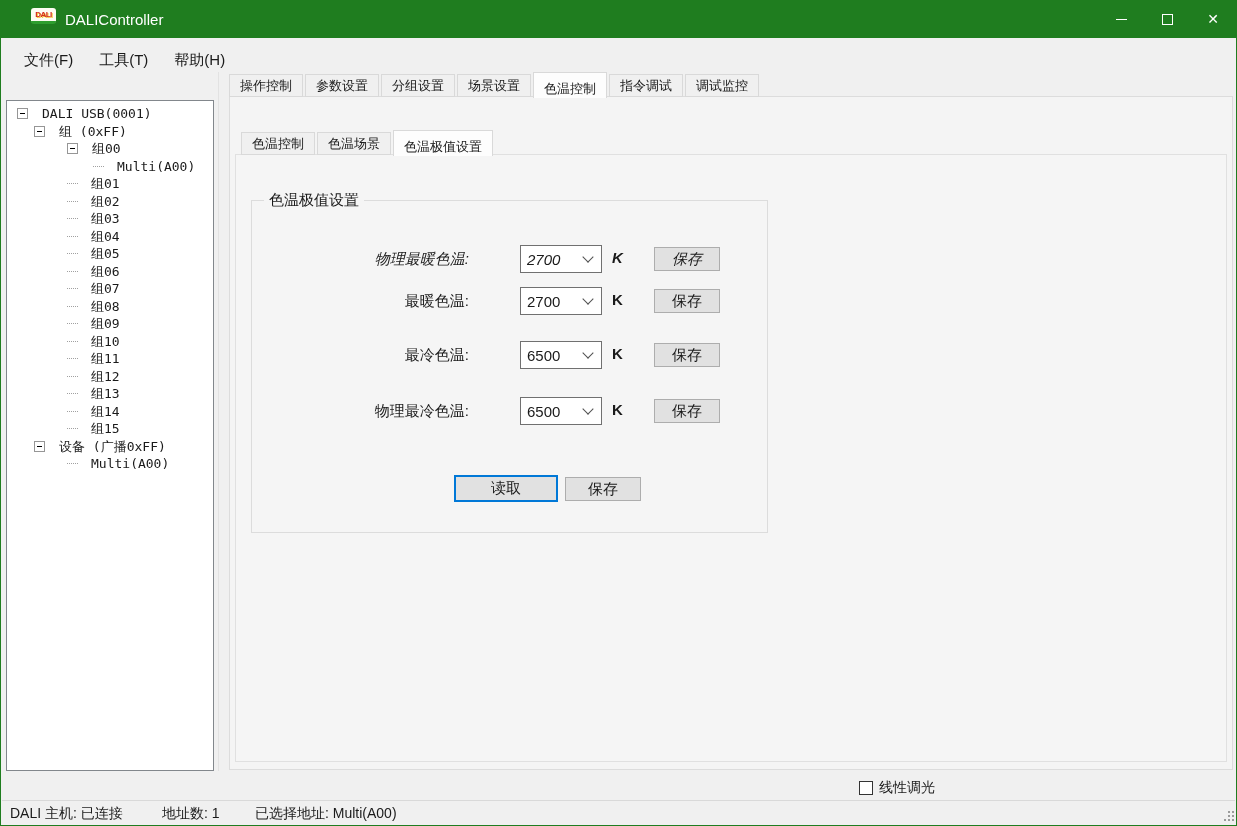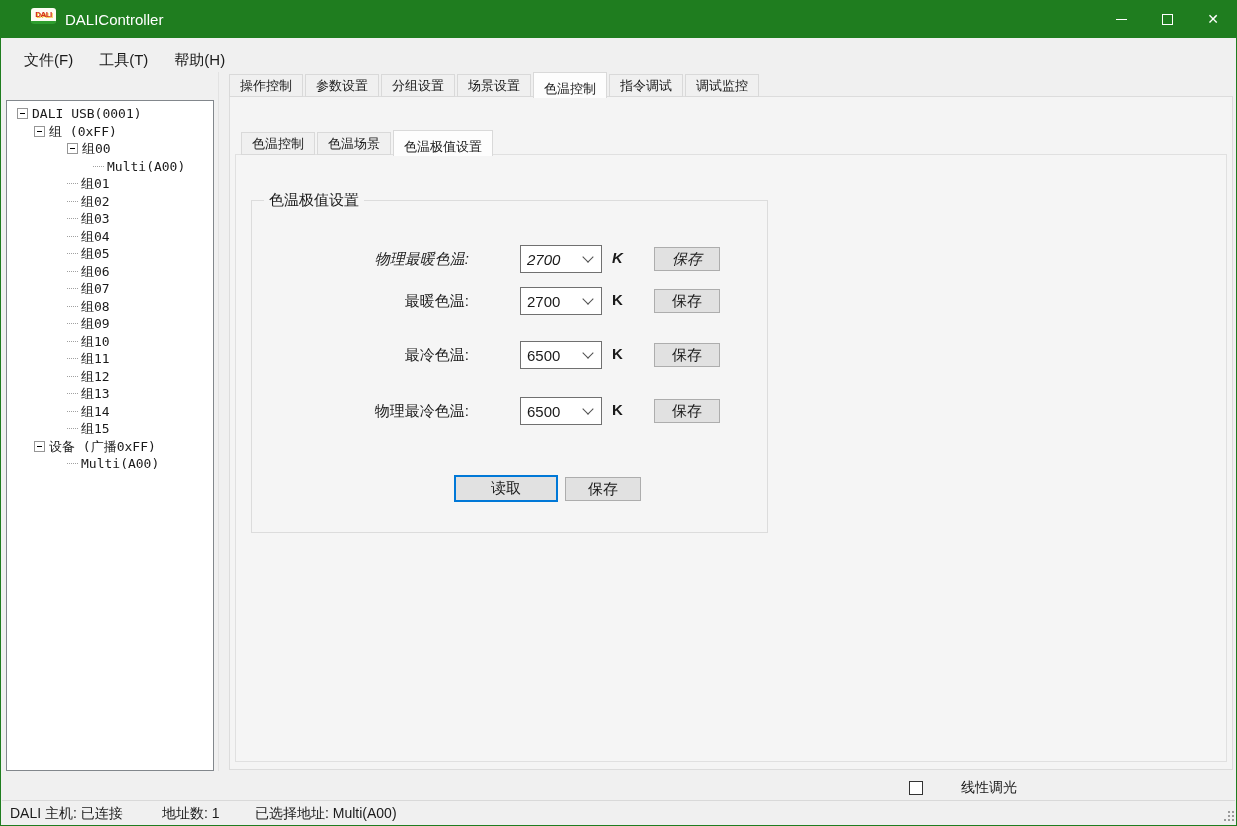--- a/index.html
+++ b/index.html
@@ -54,21 +54,21 @@
   }
   .menu-item { padding: 5px 13px; font-size: 15px; margin-top: 13px; }
 
   
   .tree-panel {
     position: absolute; left: 5px; top: 100px; width: 208px; height: 671px;
     background: #ffffff; border: 1px solid #82878c;
     font-family: "DejaVu Sans Mono", monospace;
     font-size: 13px; padding-top: 4px; overflow: hidden;
   }
-  .tree-row { height: 17.5px; display: flex; align-items: center; white-space: nowrap; }
+  .tree-row { height: 17.5px; display: flex; align-items: center; white-space: nowrap; gap: 10px; }
   .tree-row.lvl0 { padding-left: 10px; }
   .tree-row.lvl1 { padding-left: 27px; }
   .tree-row.lvl2 { padding-left: 60px; }
   .tree-row.lvl3 { padding-left: 86px; }
   .expander {
     width: 11px; height: 11px; background: #ffffff; border: 1px solid #969696;
     display: inline-flex; align-items: center; justify-content: center;
     margin-right: 4px; flex: none;
   }
   .expander .minus { width: 5px; height: 1px; background: #000000; }
@@ -151,22 +151,22 @@
     border: 2px solid #0078d7;
   }
   .bottom-save-btn { position: absolute; left: 313px; top: 276px; width: 76px; height: 24px; }
 
   
   .footer-strip {
     position: absolute; left: 1px; right: 1px; top: 771px; height: 29px;
     background: #f0f0f0; 
   }
   .checkbox-group {
-    position: absolute; left: 907px; top: 8px;
-    display: flex; align-items: center; gap: 32px;
+    position: absolute; left: 857px; top: 8px;
+    display: flex; align-items: center;
   }
   .checkbox {
     width: 14px; height: 14px; background: #ffffff; border: 1px solid #333333;
     flex: none;
   }
   .checkbox-label { margin-left: 6px; font-size: 14px; }
 
   
   .statusbar {
     position: absolute; left: 1px; right: 1px; top: 800px; height: 25px;

